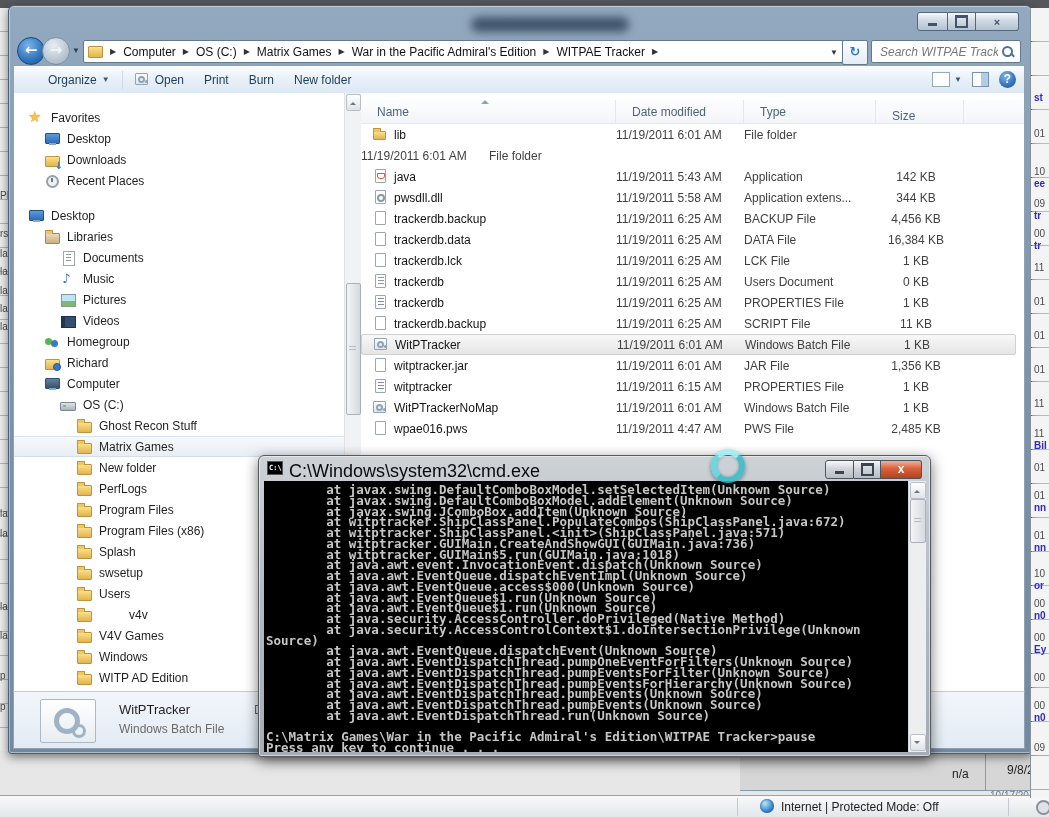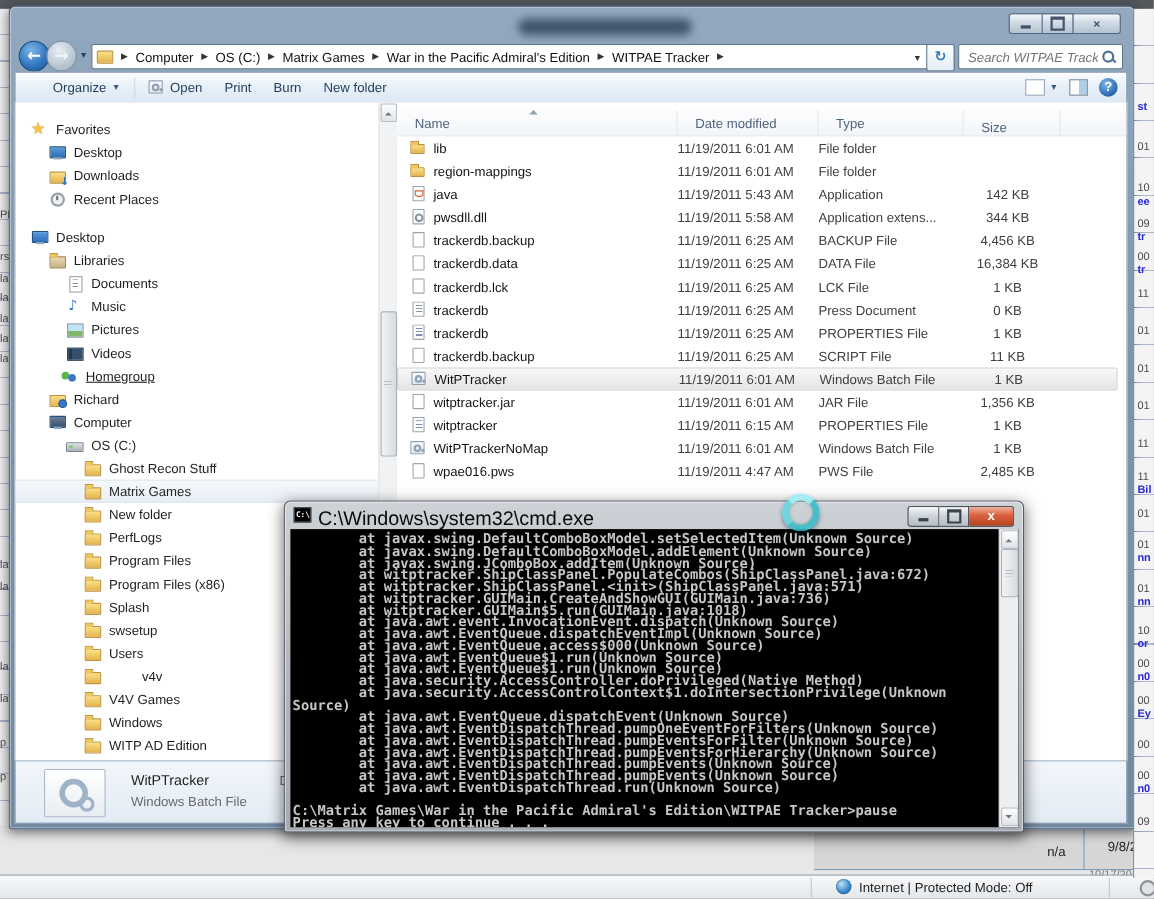--- a/index.html
+++ b/index.html
@@ -352,21 +352,21 @@
             <span>Music</span>
           </div>
           <div class="side-item" style="padding-left: 46px;">
             <span class="si si-pictures"></span>
             <span>Pictures</span>
           </div>
           <div class="side-item" style="padding-left: 46px;">
             <span class="si si-videos"></span>
             <span>Videos</span>
           </div>
-          <div class="side-item" style="padding-left: 41px; text-decoration: underline;">
+          <div class="side-item" style="padding-left: 30px;">
             <span class="si si-homegroup"></span>
             <span>Homegroup</span>
           </div>
           <div class="side-item" style="padding-left: 30px;">
             <span class="si si-user"></span>
             <span>Richard</span>
           </div>
           <div class="side-item" style="padding-left: 30px;">
             <span class="si si-computer"></span>
             <span>Computer</span>
@@ -453,24 +453,20 @@
             <div class="frow">
               <div class="c-name">
                 <span class="fi fi-folder"></span>
                 <span>lib</span>
               </div>
               <div class="c-date">11/19/2011 6:01 AM</div>
               <div class="c-type">File folder</div>
               <div class="c-size"></div>
             </div>
             <div class="frow">
-              <div class="c-name">
-                <span class="fi fi-folder"></span>
-                <span>region-mappings</span>
-              </div>
               <div class="c-date">11/19/2011 6:01 AM</div>
               <div class="c-type">File folder</div>
               <div class="c-size"></div>
             </div>
             <div class="frow">
               <div class="c-name">
                 <span class="fi fi-java"></span>
                 <span>java</span>
               </div>
               <div class="c-date">11/19/2011 5:43 AM</div>
@@ -512,21 +508,21 @@
               <div class="c-date">11/19/2011 6:25 AM</div>
               <div class="c-type">LCK File</div>
               <div class="c-size">1 KB</div>
             </div>
             <div class="frow">
               <div class="c-name">
                 <span class="fi fi-text"></span>
                 <span>trackerdb</span>
               </div>
               <div class="c-date">11/19/2011 6:25 AM</div>
-              <div class="c-type">Press Document</div>
+              <div class="c-type">Users Document</div>
               <div class="c-size">0 KB</div>
             </div>
             <div class="frow">
               <div class="c-name">
                 <span class="fi fi-props"></span>
                 <span>trackerdb</span>
               </div>
               <div class="c-date">11/19/2011 6:25 AM</div>
               <div class="c-type">PROPERTIES File</div>
               <div class="c-size">1 KB</div>

